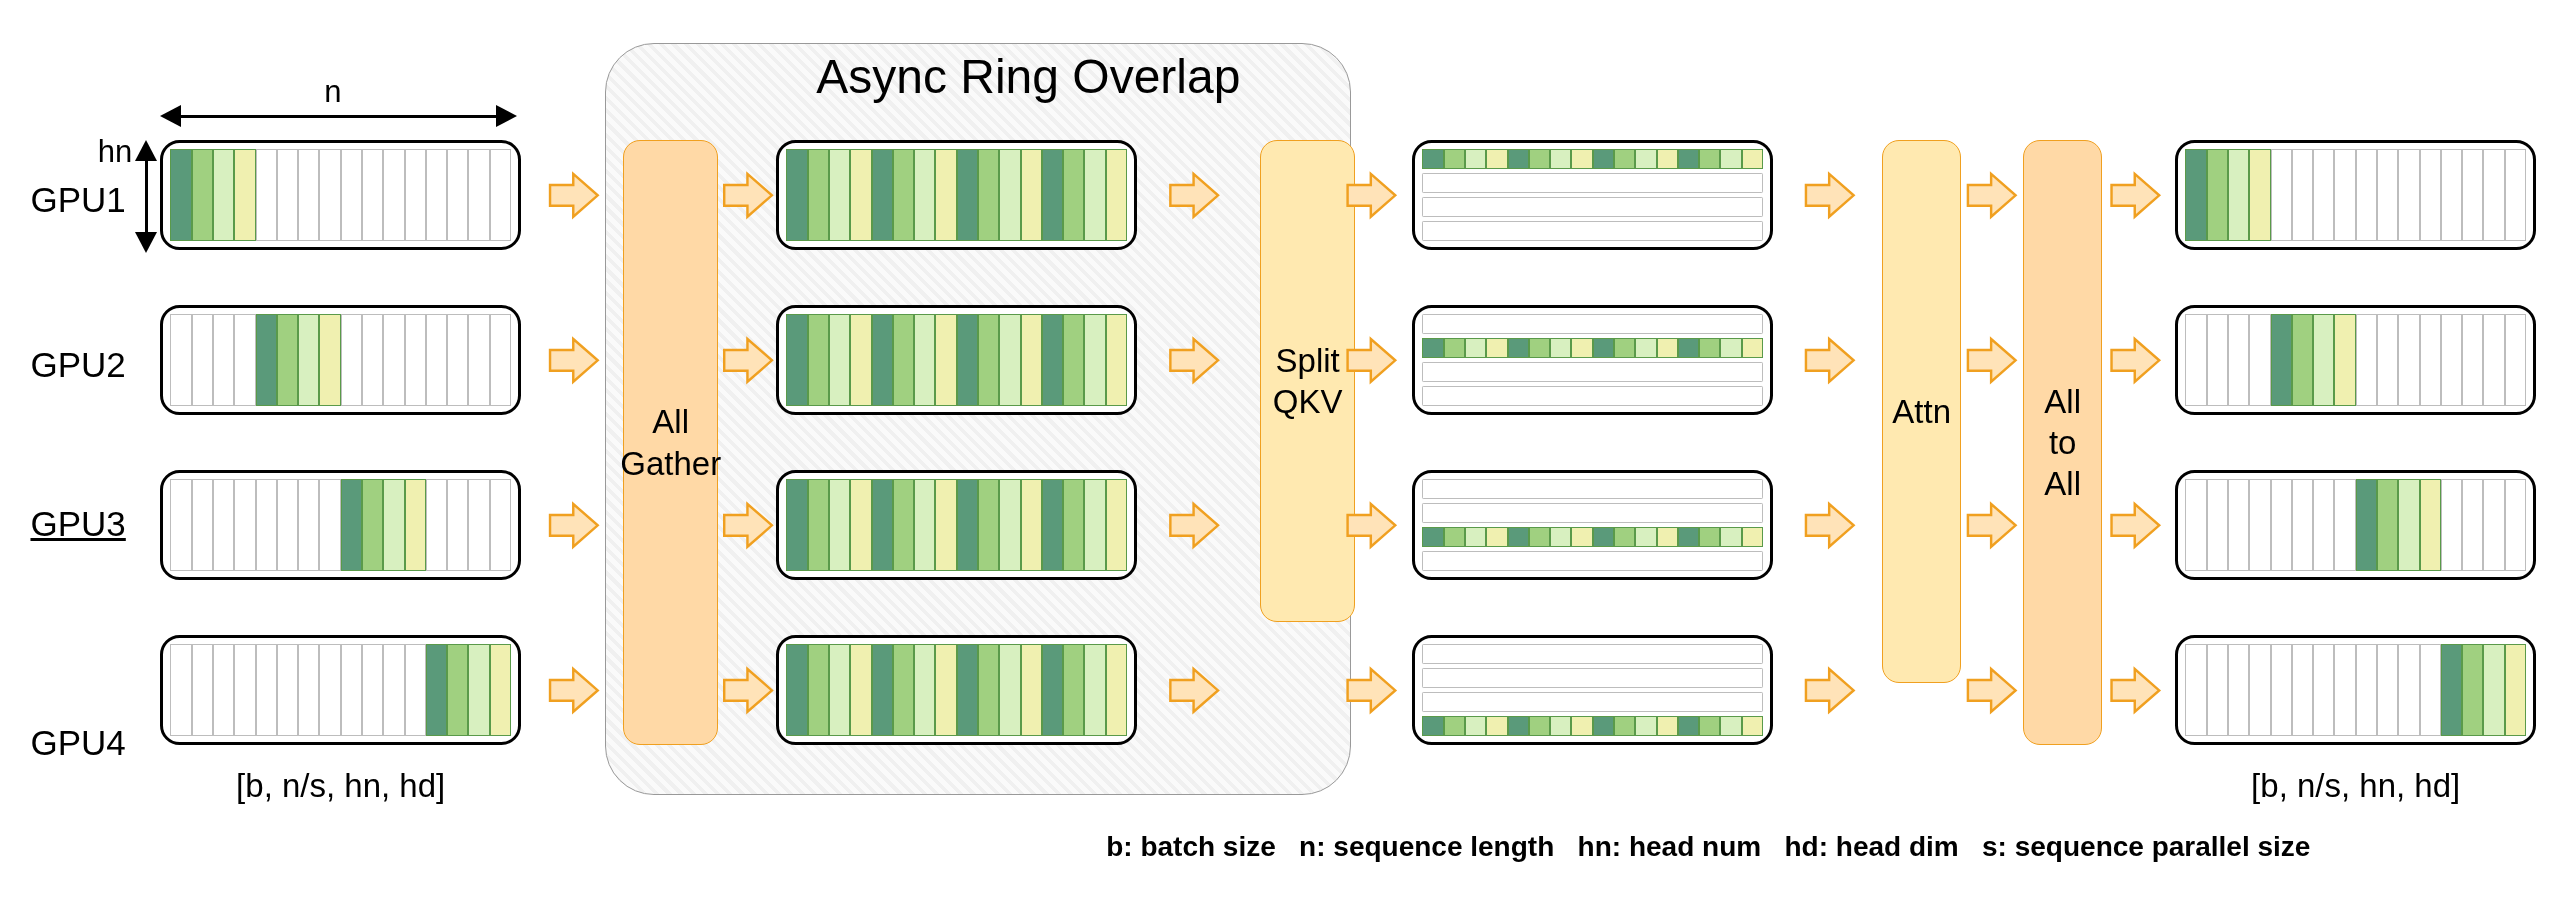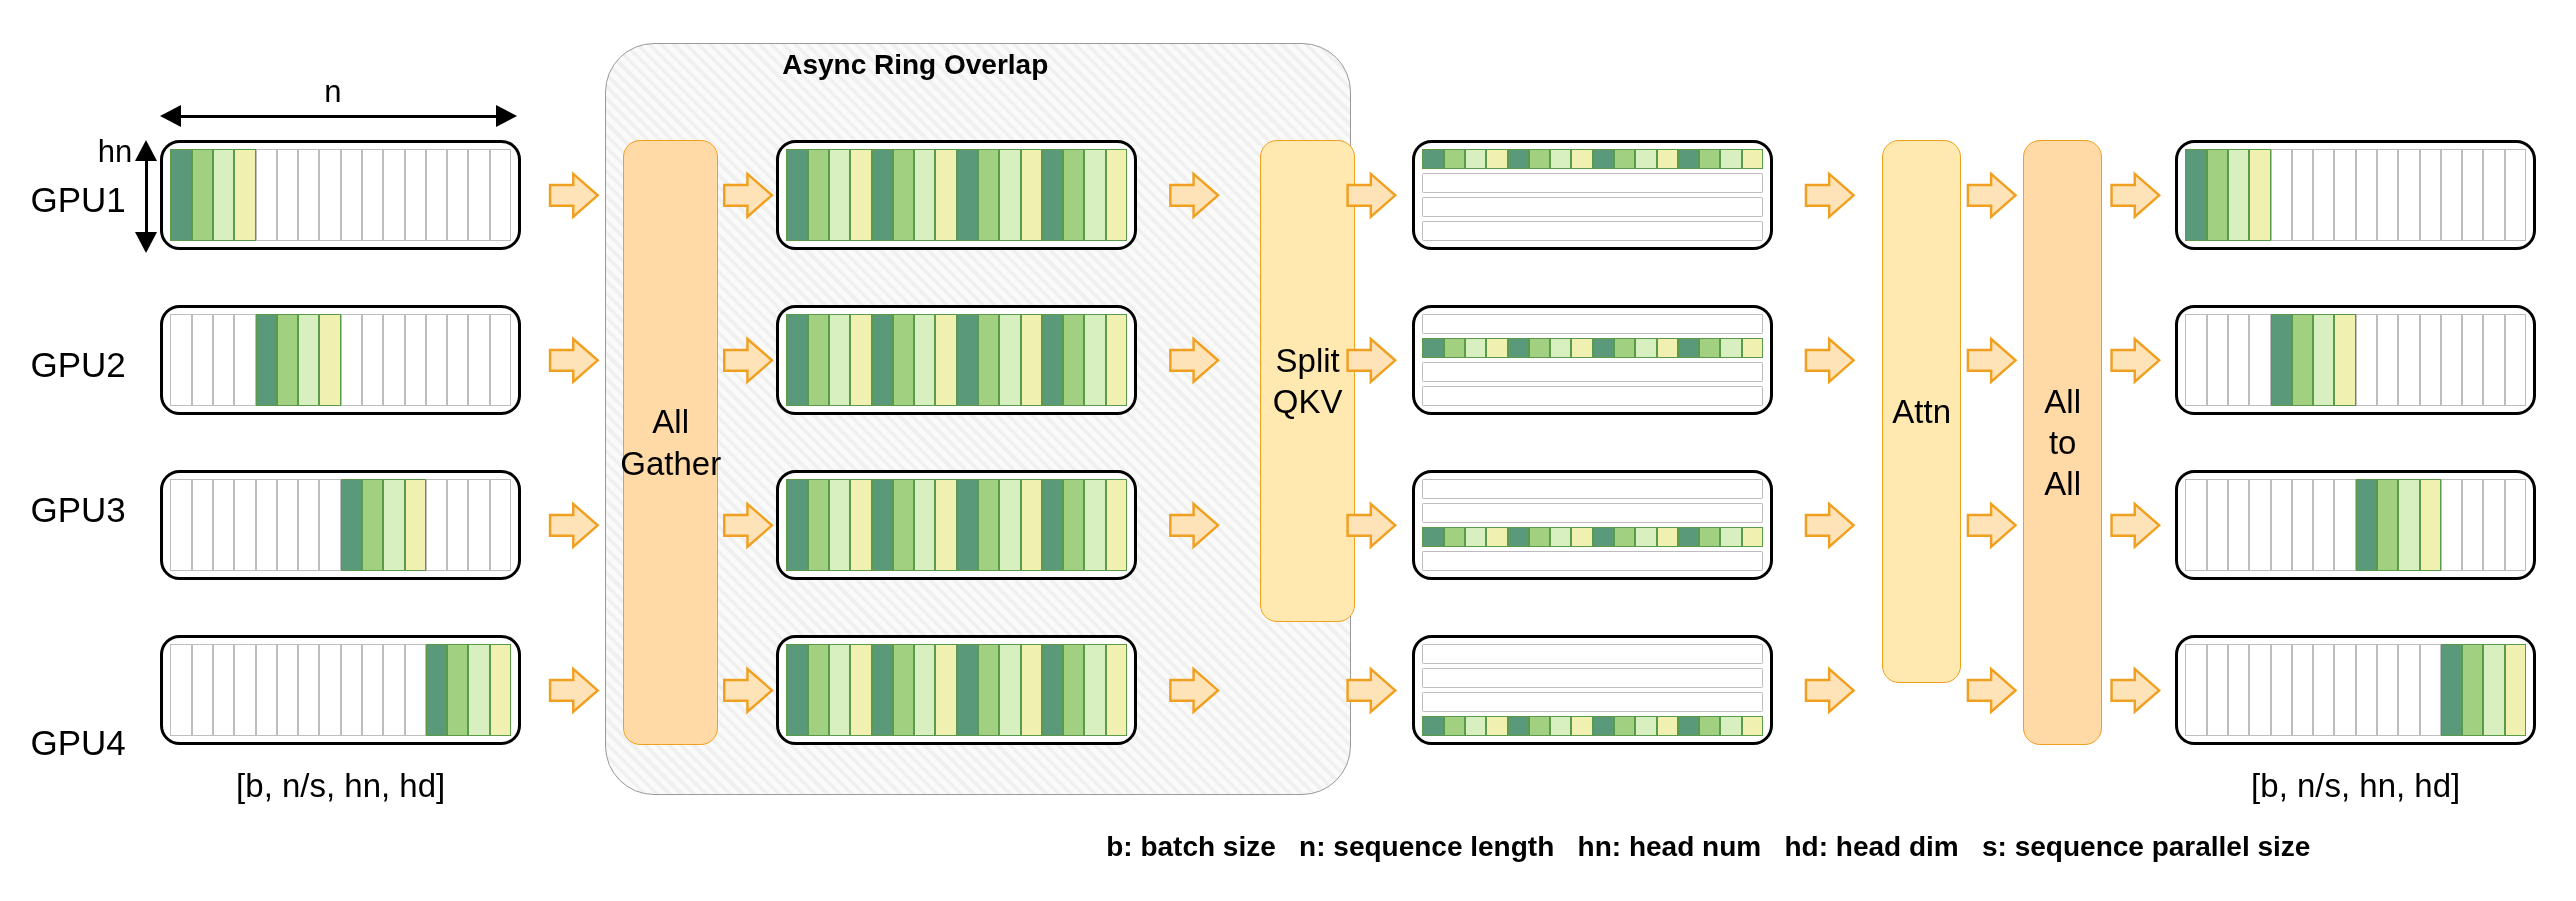--- a/index.html
+++ b/index.html
@@ -10,22 +10,23 @@
     background: #fff;
     color: #000;
   }
   .diagram {
     position: relative;
     width: 2552px;
     height: 877px;
   }
   .title {
     position: absolute;
-    font-size: 28px;
-    font-weight: 700;
+    font-size: 48px;
+    font-weight: 400;
+    margin-left: 34px;
   }
   .gpu-label {
     position: absolute;
     font-size: 35px;
     left: 18.3px;
     width: 122px;
   }
   .overlap-region {
     position: absolute;
     left: 593px;
@@ -127,21 +128,21 @@
 </head>
 <body>
 
 <div class="diagram">
 
   <div class="overlap-region"></div>
   <div class="title" style="left:770px; top:37px;">Async Ring Overlap</div>
 
   <div class="gpu-label" style="top:168px;">GPU1</div>
   <div class="gpu-label" style="top:333px;">GPU2</div>
-  <div class="gpu-label" style="top:478px;">GPU3</div>
+  <div class="gpu-label" style="top:492px;text-decoration:underline;">GPU3</div>
   <div class="gpu-label" style="top:663px;margin-top:48px;">GPU4</div>
 
   <div class="n-arrow-head-l" style="left:148px; top:93px;"></div>
   <div class="n-arrow-line" style="left:167px; top:103px; width:318px;"></div>
   <div class="n-arrow-head-r" style="left:484px; top:93px;"></div>
   <div class="dim-label" style="left:312px; top:62px;">n</div>
 
   <div class="hn-arrow-head-u" style="left:123px; top:128px;"></div>
   <div class="hn-arrow-line" style="left:133px; top:148px; height:73px;"></div>
   <div class="hn-arrow-head-d" style="left:123px; top:220px;"></div>

